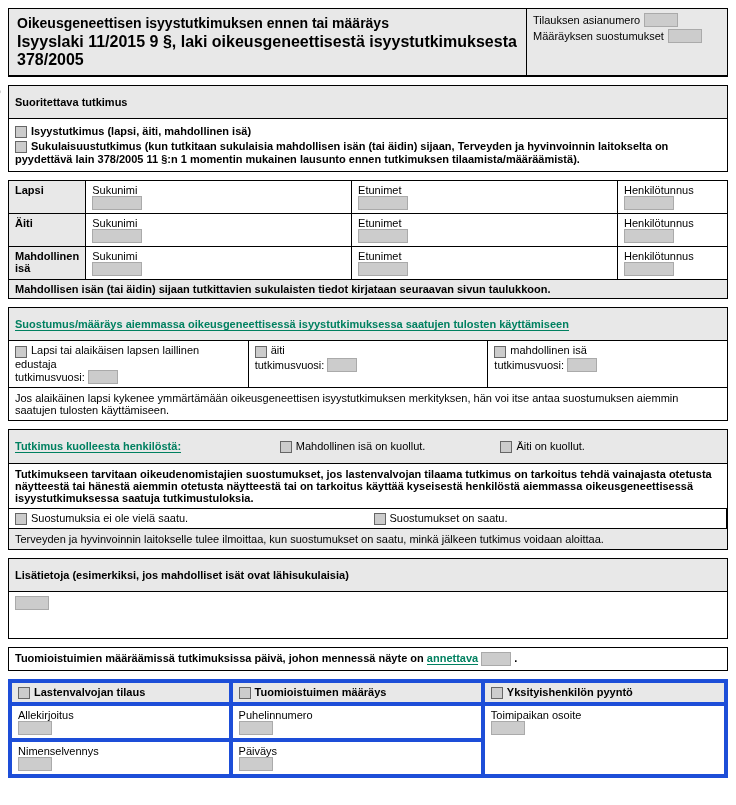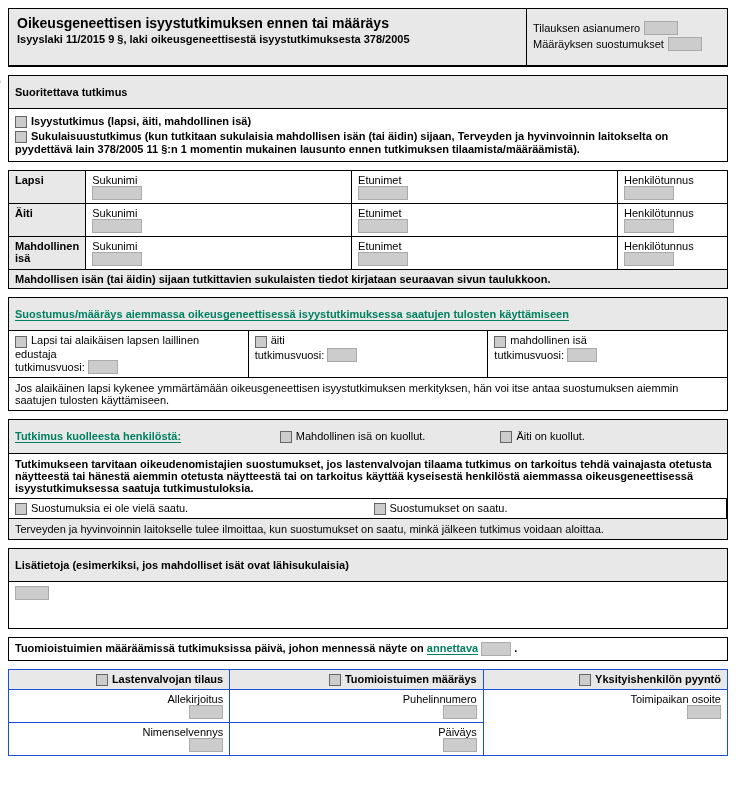--- a/index.html
+++ b/index.html
@@ -8,23 +8,23 @@
     padding: 8px;
     font-family: Arial, Helvetica, sans-serif;
     font-size: 11px;
     background: #fff;
     width: 736px;
     color: #000;
   }
   .outer { border: 1px solid #000; }
   .hdr { display: flex; border-bottom: 1px solid #000; background: #e8e8e8; }
   .hdr-left { flex: 1; padding: 6px 8px; border-right: 1px solid #000; }
-  .hdr-right { width: 200px; padding: 12px 6px; font-size: 11px; }
+  .hdr-right { width: 200px; padding: 4px 6px; font-size: 11px; }
   .hdr h1 { font-size: 14px; font-weight: bold; margin: 0 0 2px 0; }
-  .hdr .sub { font-size: 11px; font-weight: bold; }
+  .hdr .sub { font-size: 16px; font-weight: bold; }
   .hdr-right .row { display:flex; align-items:center; gap:4px; margin-bottom:2px; }
   .grey-box { display:inline-block; background:#ccc; border:1px solid #aaa; height:14px; width:34px; vertical-align: middle; }
   .grey-box.w50 { width:50px; }
   .grey-box.w30 { width:30px; }
   .section { border:1px solid #000; margin-top:8px; }
   .sec-title { background:#e8e8e8; font-weight:bold; padding:10px 6px; border-bottom:1px solid #000; }
   .sec-body { padding:4px 6px;font-weight:bold; }
   .chk { display:inline-block; width:12px; height:12px; background:#ccc; border:1px solid #666; vertical-align:middle; margin-right:4px; }
   .line { margin: 2px 0; }
   .people-table { border:1px solid #000; border-collapse:collapse; width:100%; margin-top:8px; }
@@ -32,21 +32,21 @@
   .people-table .rowlabel { background:#e8e8e8; font-weight:bold; width:60px; }
   .subhdr { border-top:1px solid #000; background:#e8e8e8; font-weight:bold; padding:3px 6px; }
   .green-title { color:#008060; }
   .underline-green { border-bottom:1px solid #008060; display:inline; }
   .flex3 { display:flex; }
   .flex3 > div { flex:1; padding:3px 6px; border-right:1px solid #000; }
   .flex3 > div:last-child { border-right:none; }
   .note { padding:4px 6px; border-top:1px solid #000; }
   .lang u { color:#008060; text-decoration: underline; }
   .sig-table { border:1px solid #000; border-collapse:collapse; width:100%; margin-top:8px; }
-  .sig-table td { border:1px solid #1d4ed8; padding:3px 6px; vertical-align:top; height:32px;text-align:right; }
+  .sig-table td { border:4px solid #1d4ed8; padding:3px 6px; vertical-align:top; height:32px; }
   .sig-table .hrow td { background:#e8e8e8; font-weight:normal; height:auto; }
   .sig-table .hrow .chk { margin-right:4px; }
   .bold { font-weight:bold; }
   .inline-flex { display:flex; align-items:center; gap:3px; }
   .marker { position:relative; }
   .marker::before { content:"⊕"; position:absolute; left:-16px; top:0; color:#999; font-size:10px; }
 </style>
 </head>
 <body>
 

